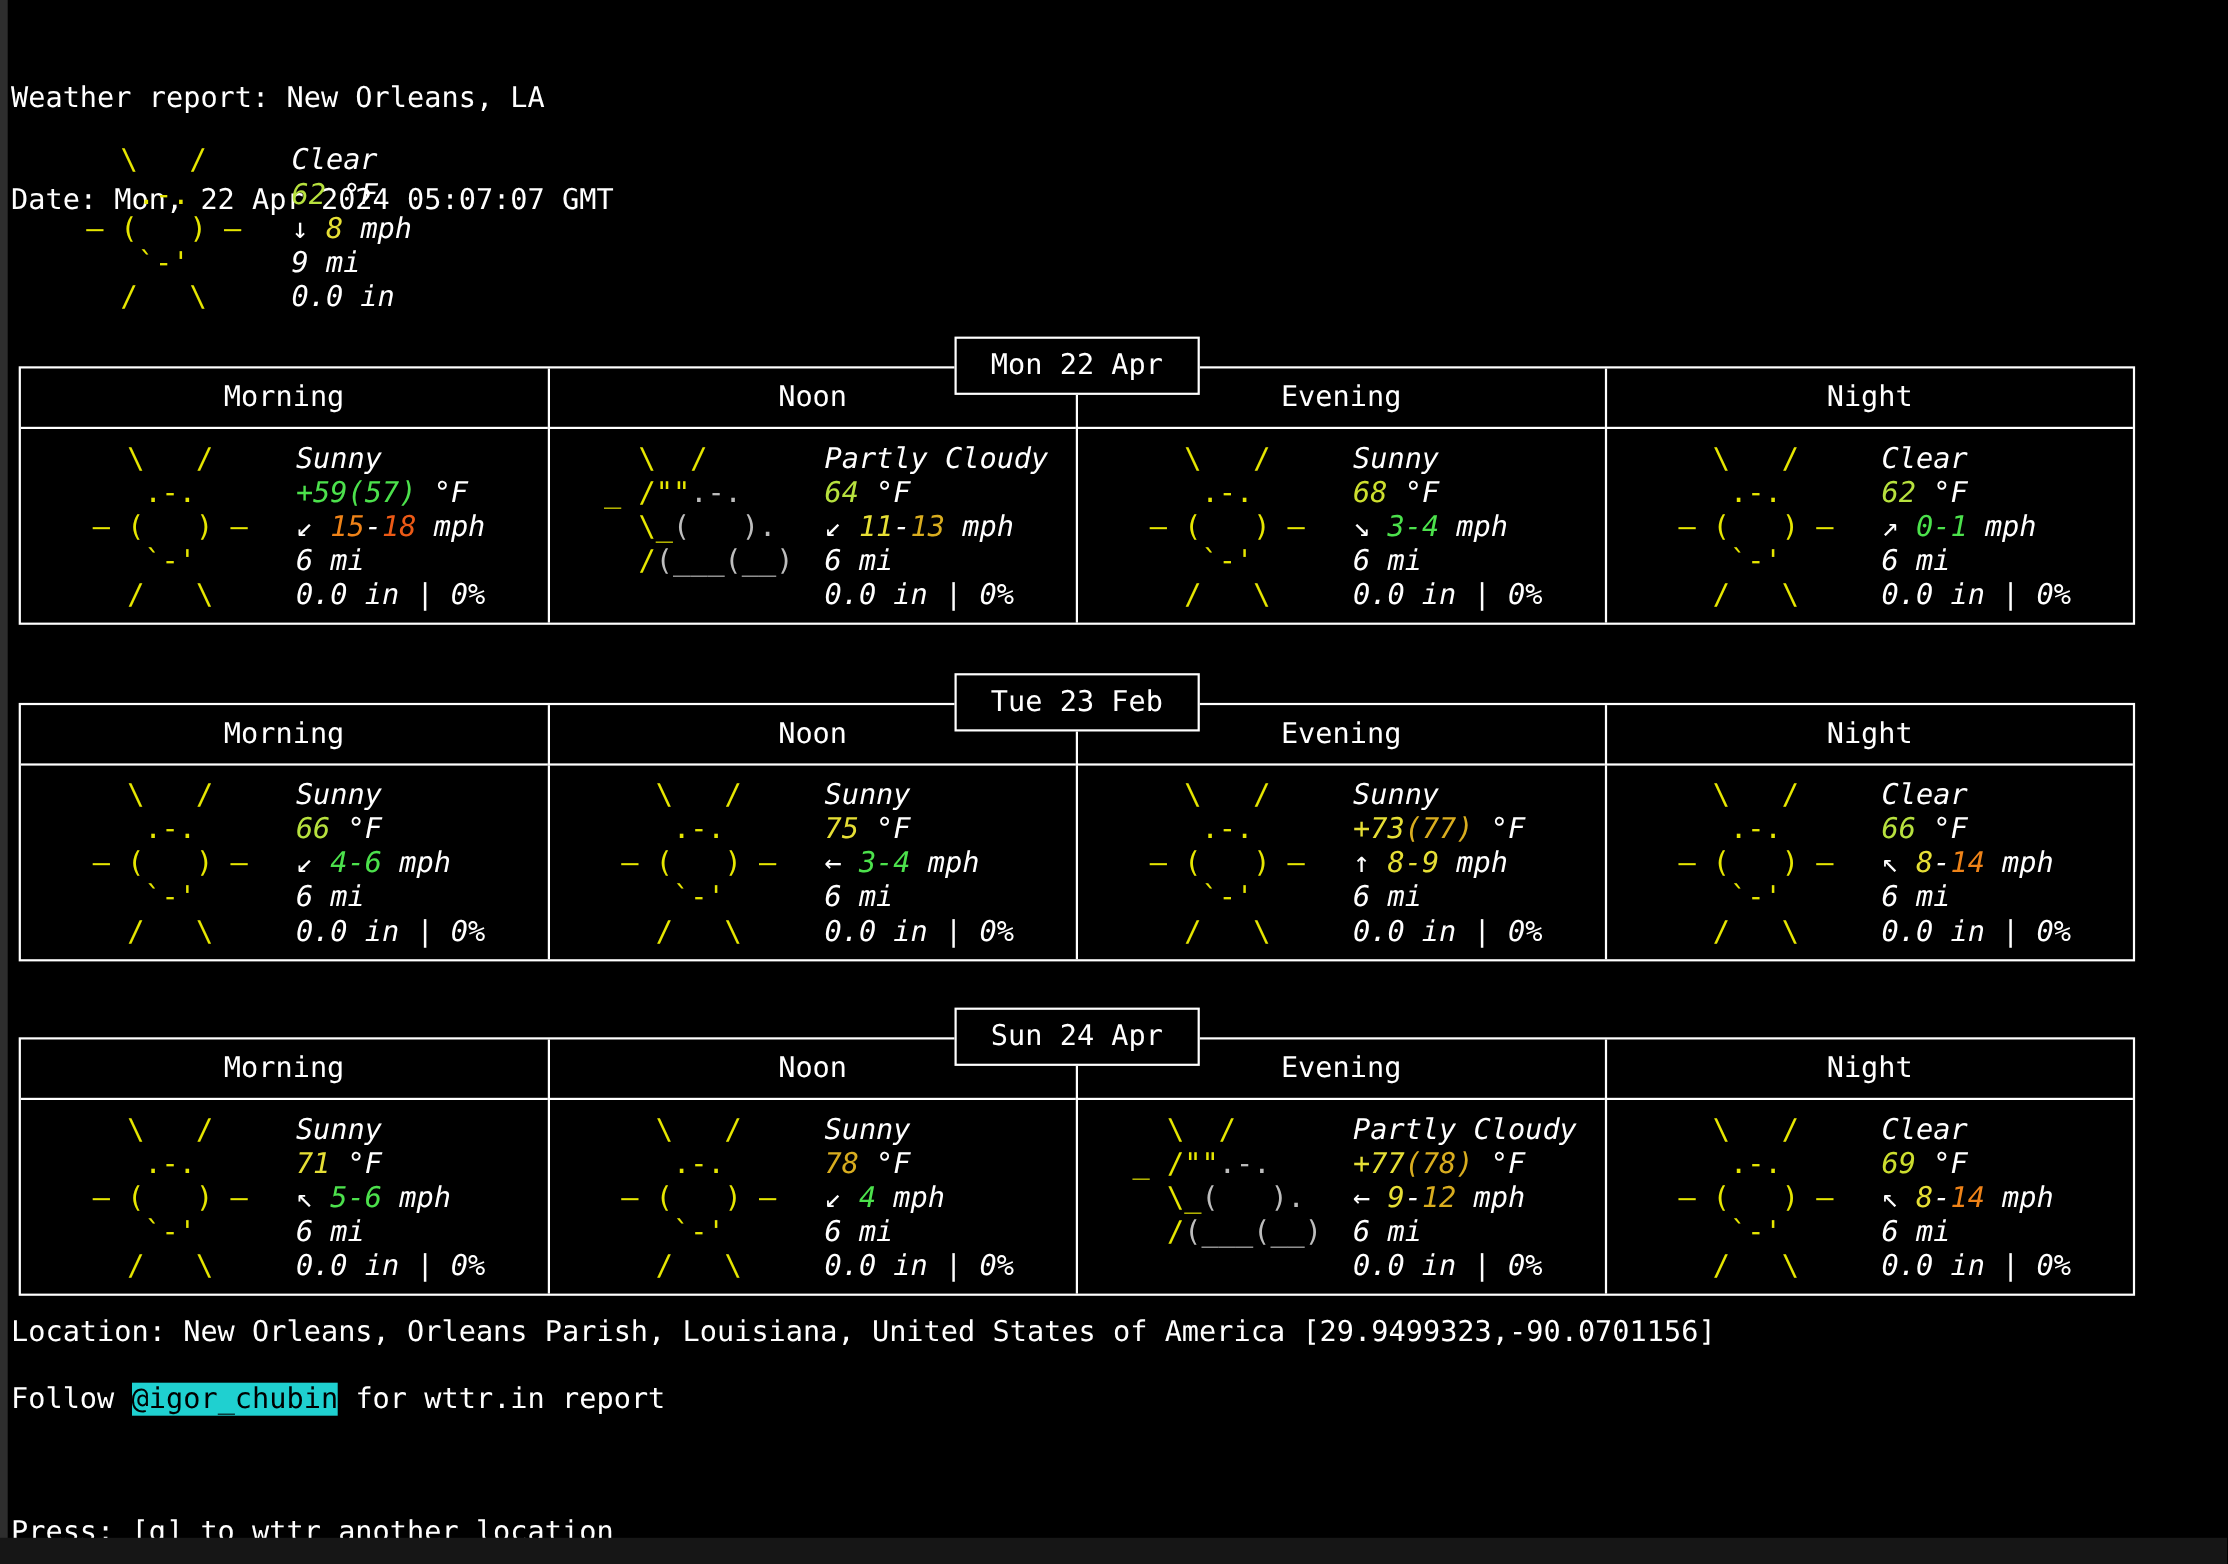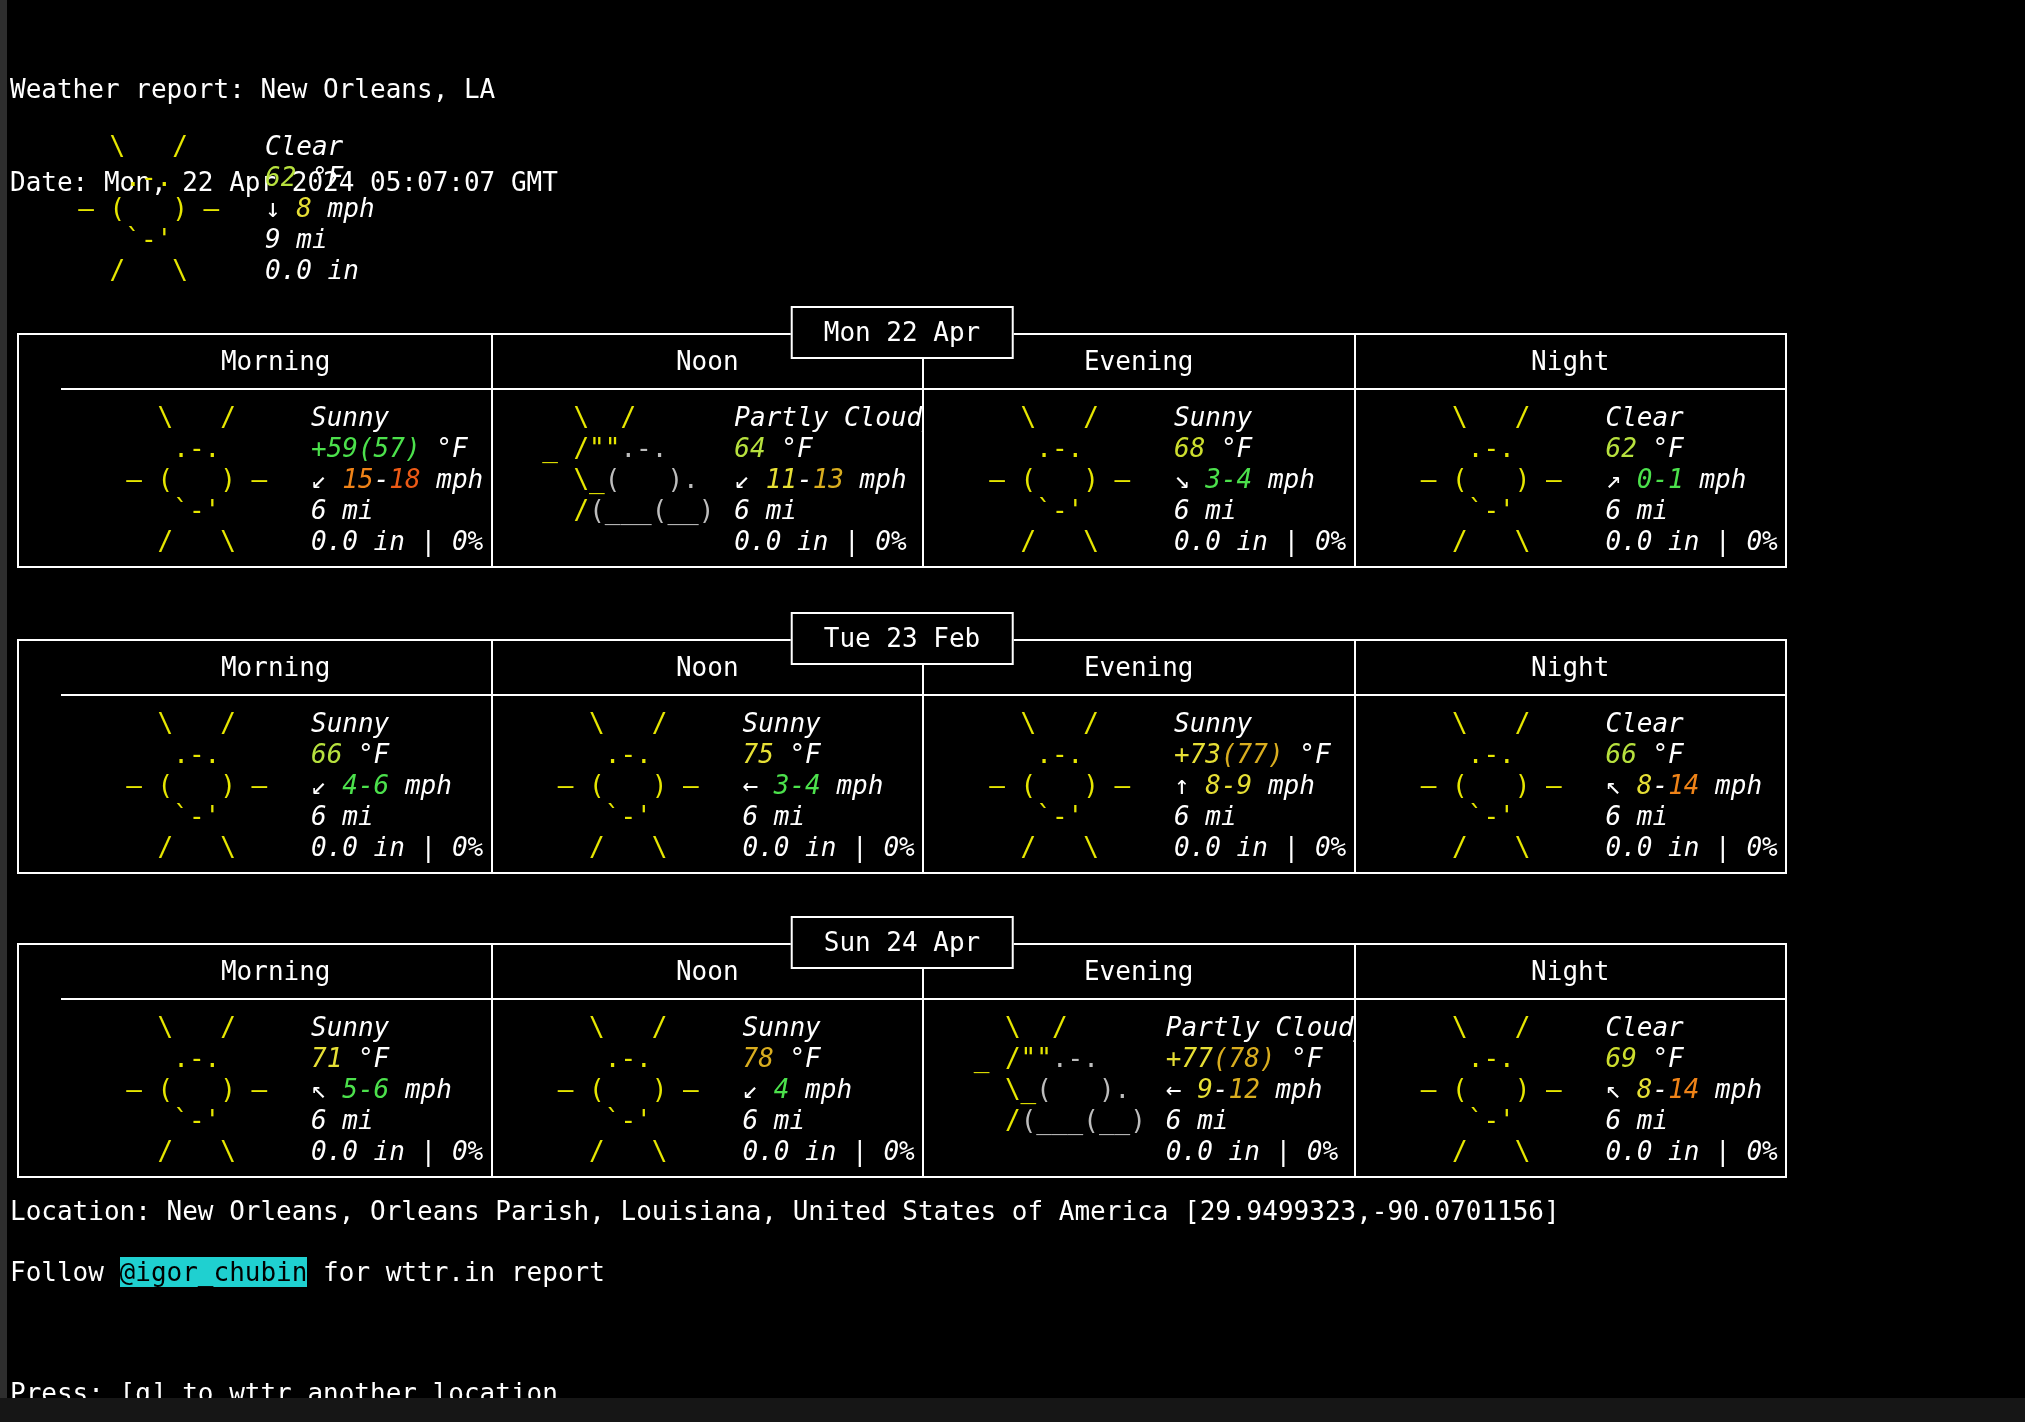--- a/index.html
+++ b/index.html
@@ -12,28 +12,28 @@
   .edge{position:absolute;left:0;top:0;width:7px;height:100%;background:#2e2e2e;}
   .bottomband{position:absolute;left:0;bottom:0;width:100%;height:24px;background:#161616;}
   .toplines{position:absolute;left:10px;top:12px;white-space:pre;}
   .toplines span{display:block;}
   .current{position:absolute;left:47px;top:131px;display:flex;}
   .art{white-space:pre;margin:0;}
   .current .art{width:172px;}
   .current .info{margin-left:46px;}
   .info{white-space:pre;font-style:italic;}
   .iline{height:31px;white-space:pre;}
-  .day{position:absolute;left:17px;width:1770px;}
+  .day{position:absolute;left:17px;width:1924px;}
   #day0{top:306px}#day1{top:612px}#day2{top:916px}
   .datebox{
     position:absolute;top:0;left:50%;transform:translateX(-50%);
     height:49px;line-height:49px;border:2px solid #fff;background:#000;
     padding:0 31px;z-index:2;white-space:pre;
   }
-  .wtable{margin-top:27px;border:2px solid #fff;padding-left:42px;}
+  .wtable{margin-top:27px;border:2px solid #fff;}
   .hdr{display:flex;}
   .hcell{flex:1;height:53px;line-height:53px;text-align:center;
          border-bottom:2px solid #fff;border-left:2px solid #fff;}
   .hcell:first-child{border-left:none;}
   .bodyrow{display:flex;}
   .ccell{flex:1;display:flex;border-left:2px solid #fff;padding-top:12px;height:164px;overflow:hidden;}
   .ccell:first-child{border-left:none;}
   .ccell .art{margin-left:34px;width:196px;}
   .ccell .info{margin-left:20px;}
   .loc{position:absolute;left:10px;top:1196px;white-space:pre;}

